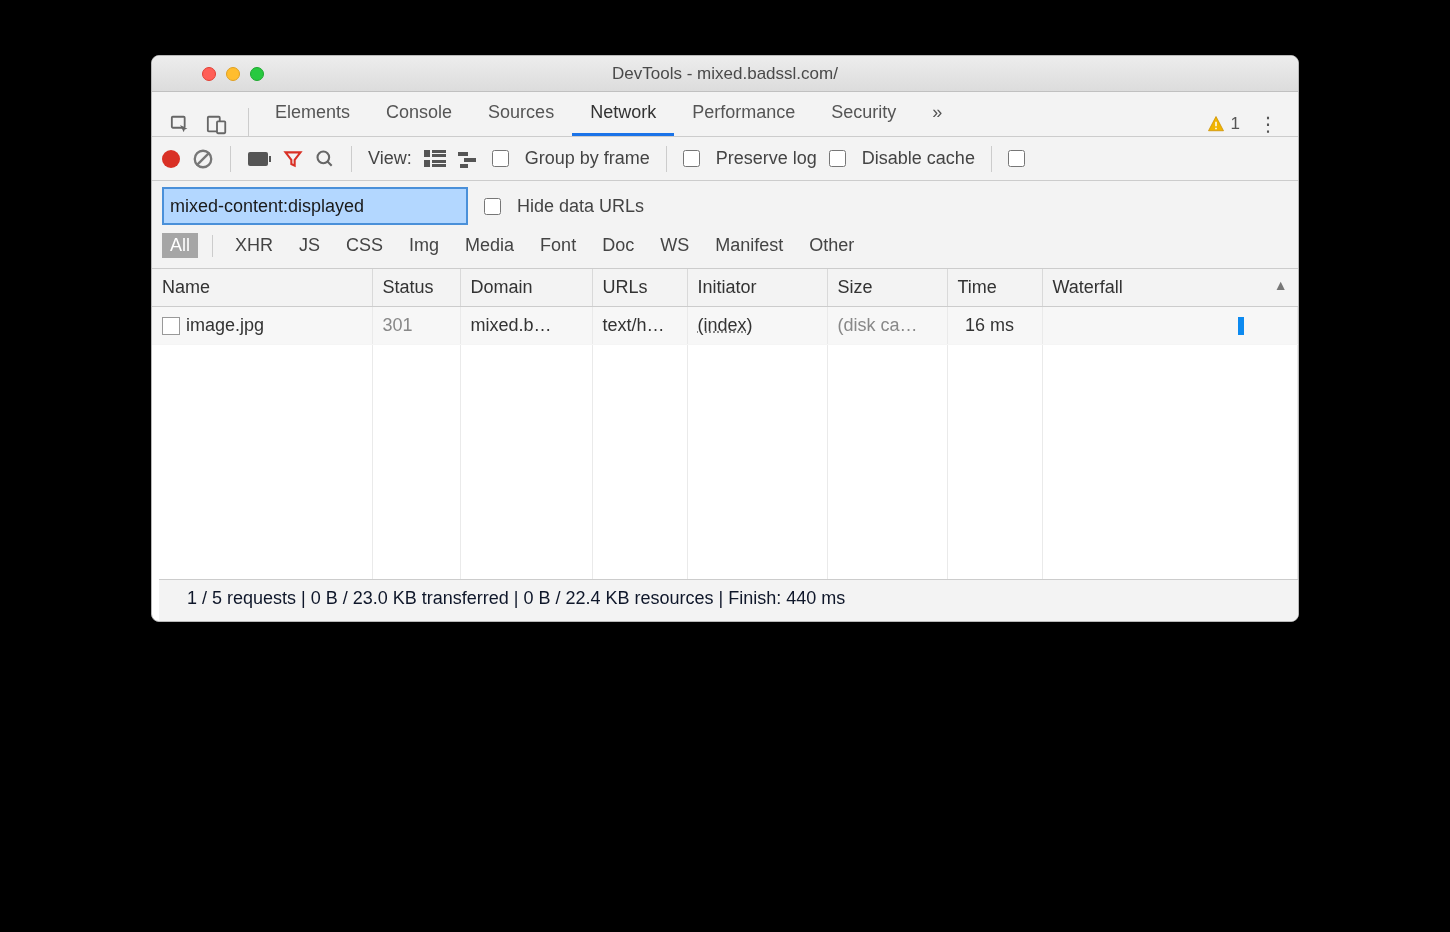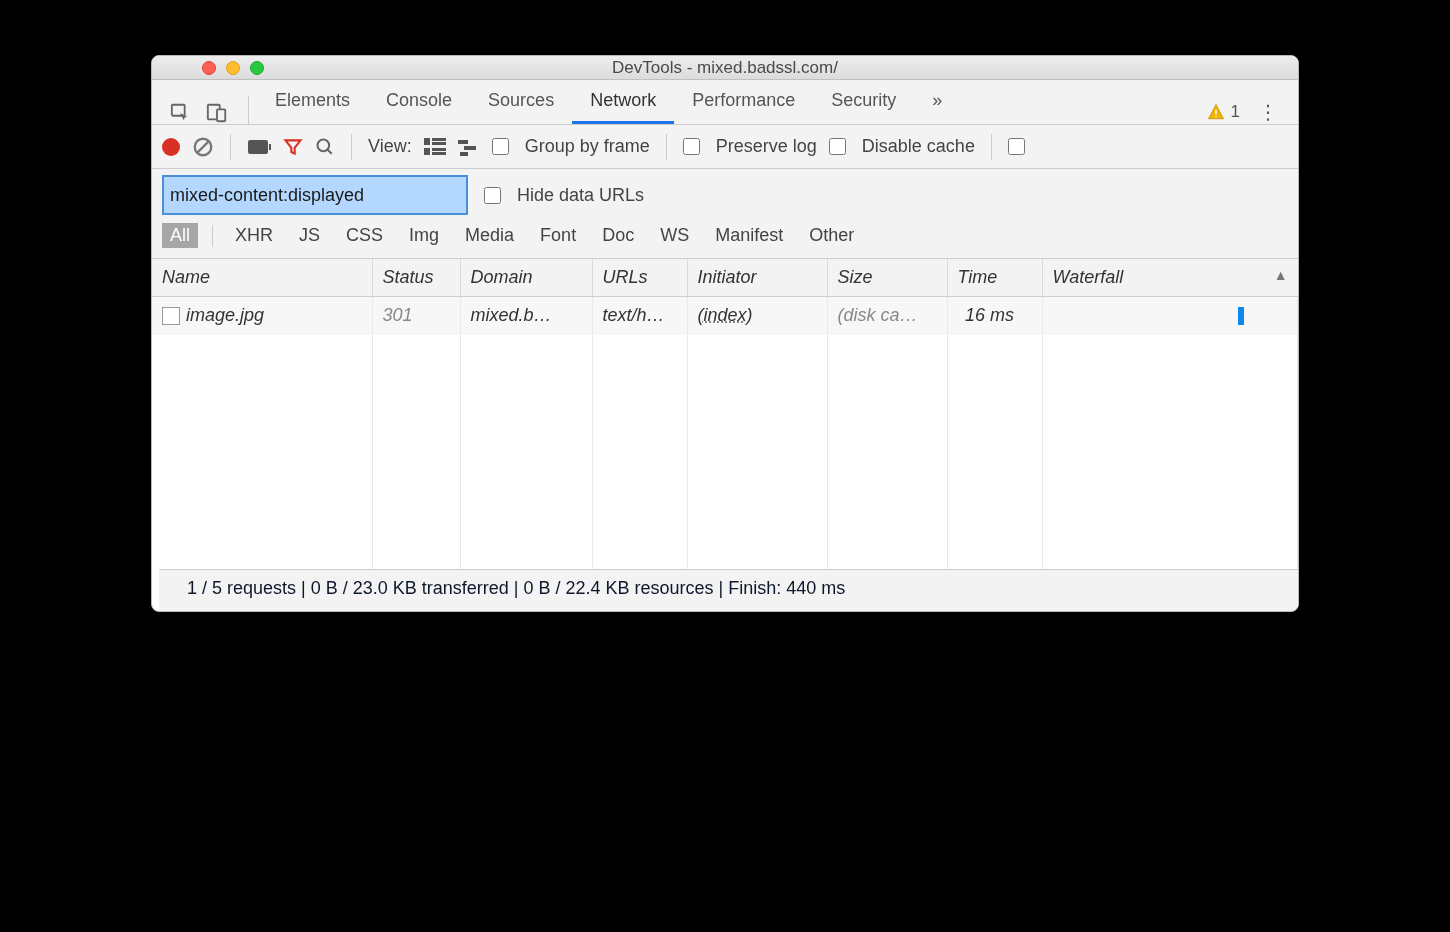--- a/index.html
+++ b/index.html
@@ -15,21 +15,21 @@
   }
   .window {
     width: 1148px;
     background: #fff;
     border-radius: 8px;
     box-shadow: 0 20px 60px rgba(0,0,0,0.5);
     overflow: hidden;
     border: 1px solid #b8b8b8;
   }
   .titlebar {
-    height: 24px;
+    height: 36px;
     background: linear-gradient(#ededed, #dcdcdc);
     border-bottom: 1px solid #c0c0c0;
     display: flex;
     align-items: center;
     position: relative;
     padding-left: 36px;
   }
   .traffic-lights {
     display: flex;
     gap: 10px;
@@ -106,25 +106,25 @@
     display:flex;
     align-items:center;
     background:#f3f3f3;
     padding: 6px 10px 4px 10px;
     gap: 16px;
     font-size:18px;
     color:#444;
   }
   .filter-input {
     width: 306px;
-    height: 26px;
+    height: 38px;
     border: 2px solid #4a90d9;
     background: #fff;
     font-size: 18px;
-    padding: 18px 6px;
+    padding: 4px 6px;
     color: #333;
   }
   .filter-input::selection { background:#b3d4fc; }
 
   .typesbar {
     display:flex;
     align-items:center;
     background:#f3f3f3;
     border-bottom:1px solid #ccc;
     padding: 4px 10px 10px 10px;
@@ -138,21 +138,20 @@
     cursor:pointer;
   }
   .type-pill.active { background:#a6a6a6; color:#fff; }
   .typesbar .vsep { width:1px; height:22px; background:#ccc; margin:0 4px;}
 
   .grid {
     background:#fff;
     height: 310px;
     overflow:hidden;
     position:relative;
-    font-style:italic;
   }
   table { width:100%; border-collapse:collapse; table-layout:fixed; font-size:18px; color:#333;}
   th {
     text-align:left;
     font-weight:400;
     background:#f3f3f3;
     border-bottom:1px solid #ccc;
     border-right:1px solid #d9d9d9;
     padding: 8px 10px;
     color:#333;

